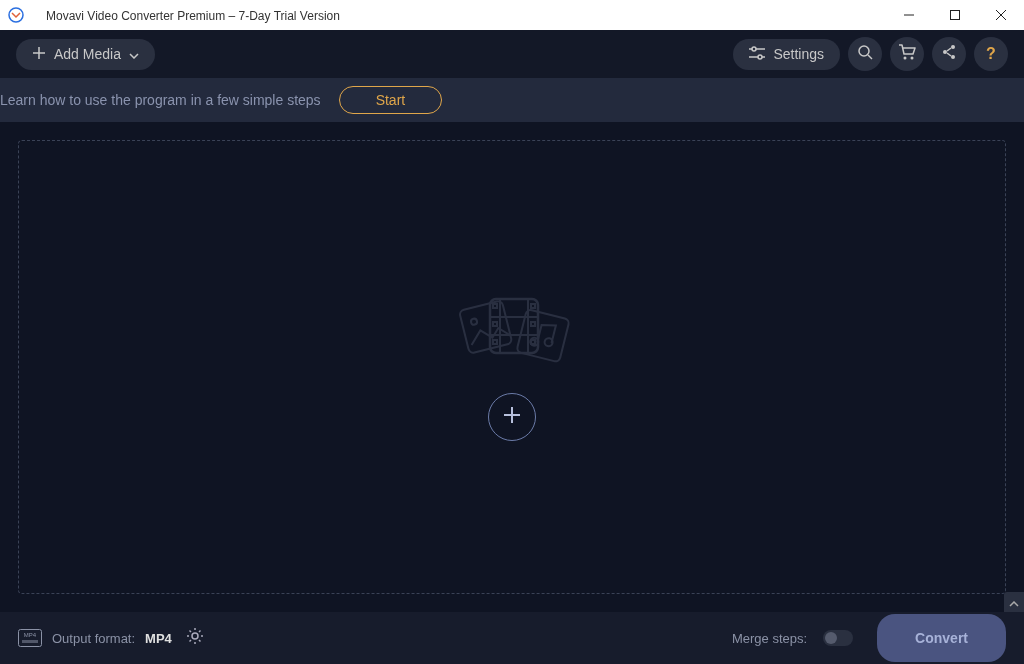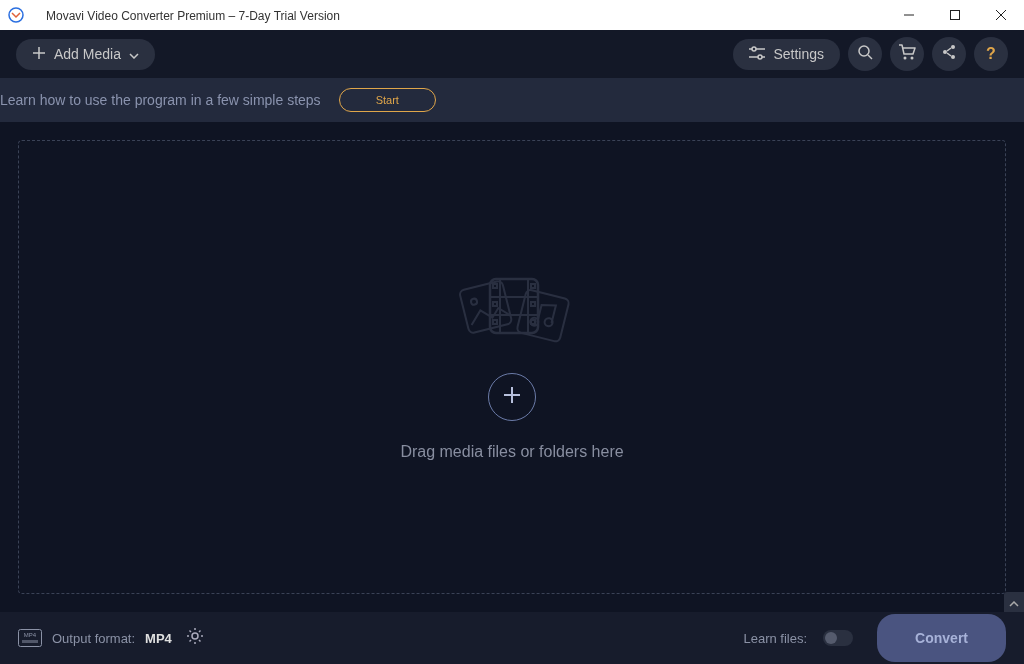--- a/index.html
+++ b/index.html
@@ -16,21 +16,21 @@
   
   .toolbar { height:48px; background:#131827; display:flex; align-items:center; justify-content:space-between; padding:0 16px; }
   .pill-btn { display:flex; align-items:center; gap:8px; background:#2a3040; color:#c8c8c8; padding:7px 16px; border-radius:18px; cursor:pointer; font-size:14px; }
   .toolbar-right { display:flex; align-items:center; gap:8px; }
   .icon-btn { width:34px; height:34px; border-radius:50%; background:#2a3040; display:flex; align-items:center; justify-content:center; cursor:pointer; color:#c8c8c8; }
   .settings-btn { display:flex; align-items:center; gap:8px; background:#2a3040; color:#c8c8c8; padding:7px 16px; border-radius:18px; cursor:pointer; font-size:14px; }
 
   
   .banner { height:44px; background:#232a3d; display:flex; align-items:center; gap:18px; }
   .banner-text { color:#8a93ae; font-size:14px; }
-  .start-btn { border:1px solid #e0a64a; color:#e0a64a; background:transparent; padding:5px 36px; border-radius:16px; cursor:pointer; font-size:11px; }
+  .start-btn { border:1px solid #e0a64a; color:#e0a64a; background:transparent; padding:5px 36px; border-radius:16px; cursor:pointer; font-size:14px; }
 
   
   .main { height:490px; padding:18px; }
   .dropzone { width:100%; height:100%; border:1px dashed #3a4256; border-radius:4px; display:flex; flex-direction:column; align-items:center; justify-content:center; gap:22px; }
   .media-icons { display:flex; align-items:center; justify-content:center; }
   .media-icons svg { opacity:0.35; }
   .add-circle { width:48px; height:48px; border:1.5px solid #6b7ba8; border-radius:50%; display:flex; align-items:center; justify-content:center; cursor:pointer; }
   .drop-text { color:#888ea0; font-size:16px; }
 
   
@@ -184,21 +184,20 @@
       </svg>
     </div>
     <div class="add-circle">
       <span>
         <svg width="22" height="22" viewBox="0 0 22 22">
             <line x1="11" y1="3" x2="11" y2="19" stroke="#b7c0dc" stroke-width="2"></line>
             <line x1="3" y1="11" x2="19" y2="11" stroke="#b7c0dc" stroke-width="2"></line>
           </svg>
       </span>
     </div>
-    <div class="drop-text">Drag media files or folders here</div>
   </div>
 </div>
 
 <div class="collapse-tab">
   <span>
     <svg width="10" height="6" viewBox="0 0 10 6">
         <path d="M1 5 L5 1 L9 5" stroke="#aaa" stroke-width="1.5" fill="none"></path>
       </svg>
   </span>
 </div>
@@ -224,16 +223,16 @@
             <line x1="15" y1="9" x2="17" y2="9"></line>
             <line x1="3.5" y1="3.5" x2="5" y2="5"></line>
             <line x1="13" y1="13" x2="14.5" y2="14.5"></line>
             <line x1="3.5" y1="14.5" x2="5" y2="13"></line>
             <line x1="13" y1="5" x2="14.5" y2="3.5"></line>
           </g>
         </svg>
     </span>
   </span>
   <div class="spacer"></div>
-  <span class="merge-label">Learn files:</span>
+  <span class="merge-label">Merge steps:</span>
   <div class="toggle"></div>
   <div class="convert-btn">Convert</div>
 </div>
 
 </body></html>

